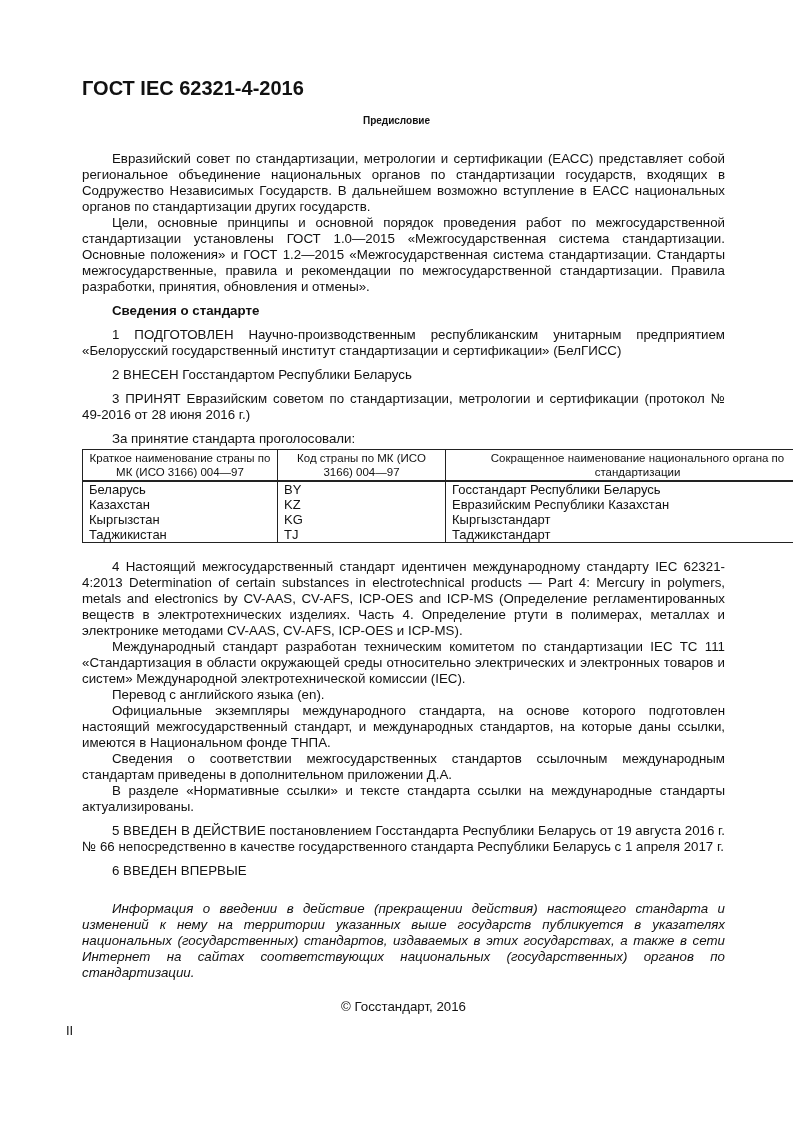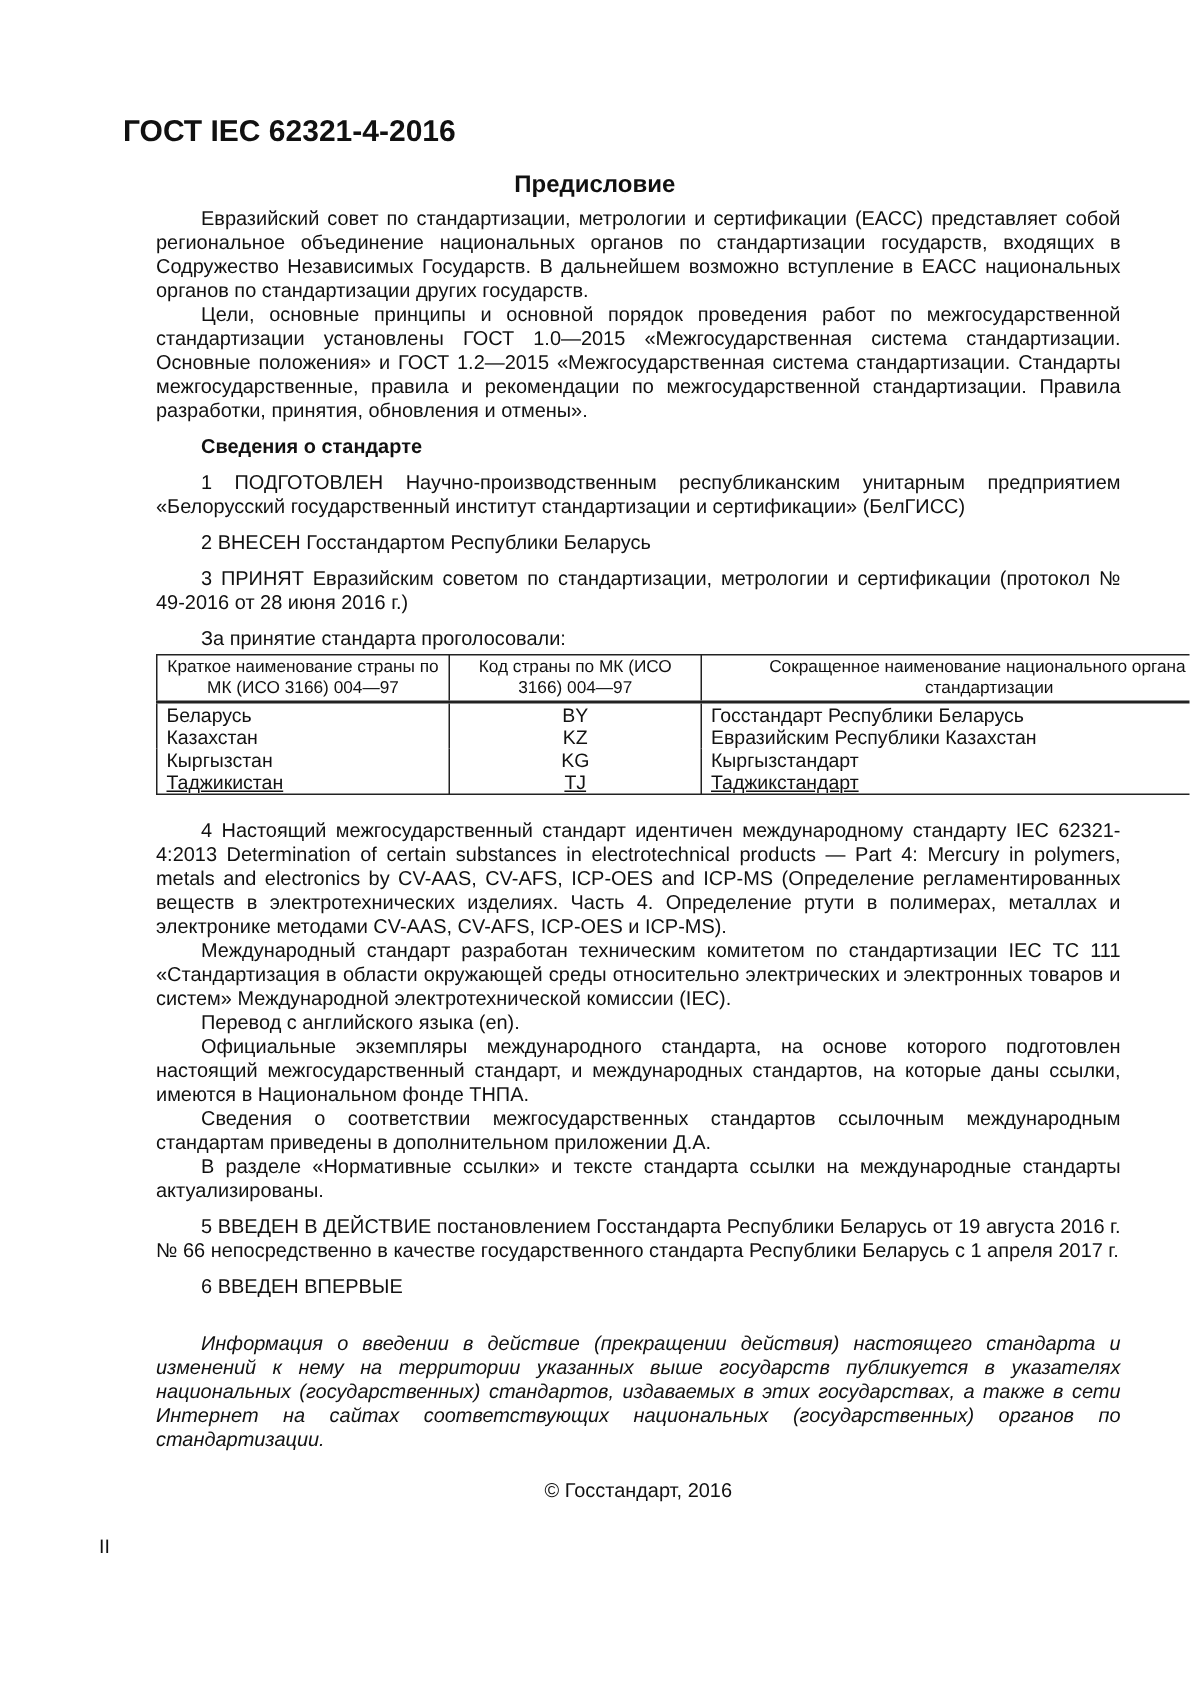--- a/index.html
+++ b/index.html
@@ -1,43 +1,43 @@
 <!DOCTYPE html>
 <html><head>
 <meta charset="utf-8">
 <style>
   html, body { margin: 0; padding: 0; background: #ffffff; }
   body { width: 793px; height: 1122px; position: relative; overflow: hidden;
          font-family: "Liberation Sans", sans-serif; color: #111; }
   .doc-code { position: absolute; left: 82px; top: 77px; font-weight: bold; font-size: 20px; }
   .title { position: absolute; left: 0; width: 793px; top: 115px; text-align: center;
-           font-weight: bold; font-size: 16px; }
+           font-weight: bold; font-size: 10px; }
   .body-text { position: absolute; left: 82px; width: 643px; font-size: 13.3px; line-height: 16px;
                text-align: justify; }
   .body-text p { margin: 0; text-indent: 30px; }
   .p-gap { margin-top: 8px !important; }
   .heading { font-weight: bold; }
   table.votes { border-collapse: collapse; width: 748px; margin-left: 0; margin-top: 2px;
                 font-size: 13px; line-height: 15px; }
   table.votes th { font-weight: normal; font-size: 11.5px; line-height: 14px; text-align: center;
                    border: 1px solid #222; border-bottom: 2px solid #222; padding: 1px 4px; vertical-align: top; }
   table.votes td { border-left: 1px solid #222; border-right: 1px solid #222; padding: 0 6px; }
-  table.votes tr:last-child td { border-bottom: 1px solid #222; text-decoration: underline; }
-  table.votes td.code { text-align: center; }
+  table.votes tr:last-child td { border-bottom: 1px solid #222; }
+  table.votes td.code { }
   .italic { font-style: italic; }
   .right { text-align: center; text-indent: 0 !important; }
   .page-num { position: absolute; left: 66px; top: 1023px; font-size: 13px; }
 </style>
 </head>
 <body>
 
 <div class="doc-code">ГОСТ IEC 62321-4-2016</div>
 <div class="title">Предисловие</div>
 
-<div class="body-text" style="top:138px;margin-left:22px;">
+<div class="body-text" style="top:151px;">
   <p>Евразийский совет по стандартизации, метрологии и сертификации (ЕАСС) представляет собой региональное объединение национальных органов по стандартизации государств, входящих в Содружество Независимых Государств. В дальнейшем возможно вступление в ЕАСС национальных органов по стандартизации других государств.</p>
   <p>Цели, основные принципы и основной порядок проведения работ по межгосударственной стандартизации установлены ГОСТ 1.0—2015 «Межгосударственная система стандартизации. Основные положения» и ГОСТ 1.2—2015 «Межгосударственная система стандартизации. Стандарты межгосударственные, правила и рекомендации по межгосударственной стандартизации. Правила разработки, принятия, обновления и отмены».</p>
   <p class="heading p-gap">Сведения о стандарте</p>
   <p class="p-gap">1 ПОДГОТОВЛЕН Научно-производственным республиканским унитарным предприятием «Белорусский государственный институт стандартизации и сертификации» (БелГИСС)</p>
   <p class="p-gap">2 ВНЕСЕН Госстандартом Республики Беларусь</p>
   <p class="p-gap">3 ПРИНЯТ Евразийским советом по стандартизации, метрологии и сертификации (протокол № 49-2016 от 28 июня 2016 г.)</p>
   <p class="p-gap">За принятие стандарта проголосовали:</p>
 
   <table class="votes">
     <colgroup>

